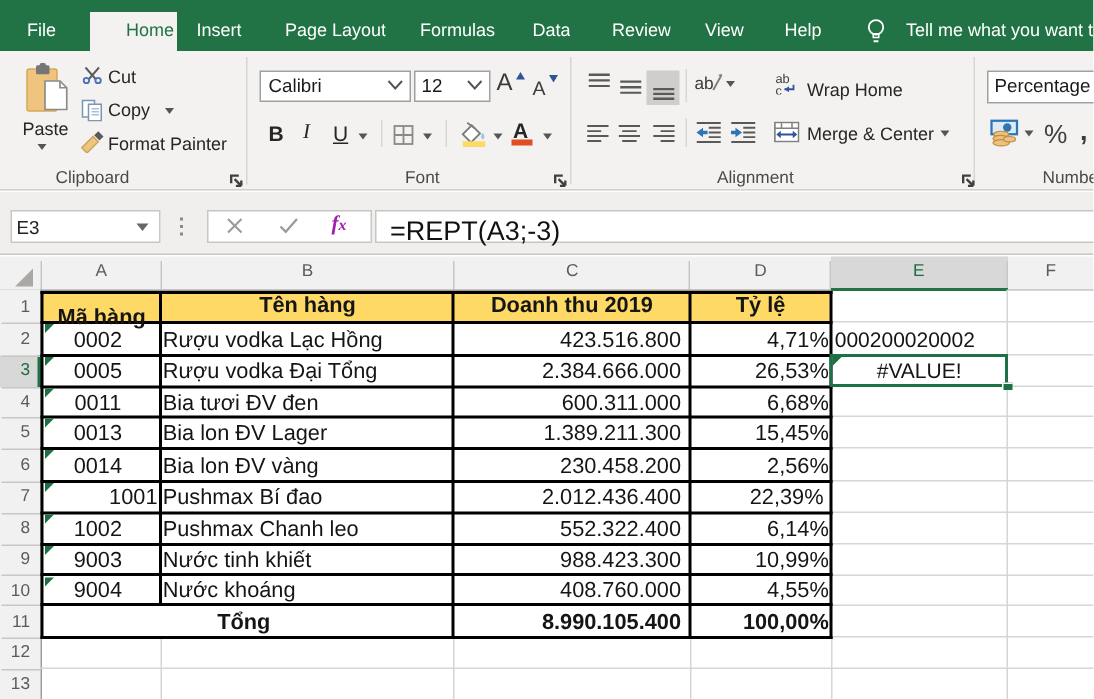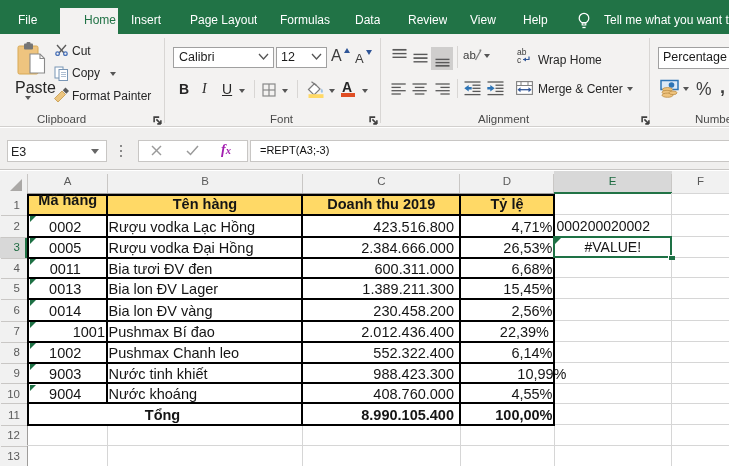--- a/index.html
+++ b/index.html
@@ -42,21 +42,21 @@
 <div class="abs" style="left:380px;top:38px;width:1px;height:85px;background:#d8d6d4;"></div>
 <div class="abs" style="left:649px;top:38px;width:1px;height:85px;background:#d8d6d4;"></div>
 
 <svg class="ic" style="left:14px;top:42px;" width="32" height="38" viewBox="0 0 32 38">
   <rect x="4" y="4" width="20" height="28" rx="1.5" fill="#eec47f" stroke="#d8a955" stroke-width="1"></rect>
   <rect x="10" y="1.5" width="9" height="6" rx="1" fill="#767676"></rect>
   <rect x="12.5" y="0" width="4" height="3" rx="1" fill="#767676"></rect>
   <path d="M16 12 h10 l4.5 4.5 V31 H16 z" fill="#fff" stroke="#8a8a8a" stroke-width="1.1"></path>
   <path d="M26 12 v4.5 h4.5" fill="none" stroke="#8a8a8a" stroke-width="1.1"></path>
 </svg>
-<div class="glabel" style="left:15px;top:79px;font-size:16px;color:#262626;">Paste</div>
+<div class="glabel" style="left:15px;top:79px;font-size:12px;color:#262626;">Paste</div>
 <div class="abs" style="left:25px;top:96px;width:0;height:0;border-top:4px solid #555;border-left:3.5px solid transparent;border-right:3.5px solid transparent;"></div>
 <svg class="ic" style="left:55px;top:44px;" width="13" height="12" viewBox="0 0 13 12">
   <line x1="2" y1="1" x2="9" y2="9" stroke="#5a5a5a" stroke-width="1.3"></line>
   <line x1="11" y1="1" x2="4" y2="9" stroke="#5a5a5a" stroke-width="1.3"></line>
   <circle cx="2.6" cy="9.7" r="1.8" fill="none" stroke="#4a72b8" stroke-width="1.3"></circle>
   <circle cx="10.4" cy="9.7" r="1.8" fill="none" stroke="#4a72b8" stroke-width="1.3"></circle>
 </svg>
 <div class="glabel" style="left:72px;top:44px;font-size:12px;color:#262626;">Cut</div>
 <svg class="ic" style="left:54px;top:66px;" width="15" height="15" viewBox="0 0 15 15">
   <rect x="1" y="1" width="8" height="11" fill="#fff" stroke="#7996b5" stroke-width="1"></rect>
@@ -226,21 +226,21 @@
 <div class="abs" style="left:138px;top:140px;width:110px;height:22px;background:#fff;border:1px solid #c8c6c4;"></div>
 <div class="abs" style="left:250px;top:140px;width:479px;height:22px;background:#fff;border:1px solid #c8c6c4;border-right:none;"></div>
 <svg class="ic" style="left:151px;top:145px;" width="11" height="11" viewBox="0 0 11 11">
   <line x1="1" y1="1" x2="10" y2="10" stroke="#9a9a9a" stroke-width="1.4"></line>
   <line x1="10" y1="1" x2="1" y2="10" stroke="#9a9a9a" stroke-width="1.4"></line>
 </svg>
 <svg class="ic" style="left:186px;top:145px;" width="13" height="11" viewBox="0 0 13 11">
   <polyline points="1,6 4.5,9.5 12,1" fill="none" stroke="#9a9a9a" stroke-width="1.5"></polyline>
 </svg>
 <div class="abs" style="left:221px;top:142px;font-size:14px;font-style:italic;font-family:'Liberation Serif',serif;color:#a21caf;font-weight:bold;"><i>f</i><span style="font-size:10.5px;">x</span></div>
-<div class="abs" style="left:260px;top:144px;font-size:11px;color:#111;">=REPT(A3;-3)</div>
+<div class="abs" style="left:260px;top:144px;font-size:18px;color:#111;">=REPT(A3;-3)</div>
 
 <div class="abs" style="left:0;top:171px;width:729px;height:22.5px;background:#f1f1f1;"></div>
 <div class="abs" style="left:554px;top:171px;width:118px;height:22.5px;background:#d8d8d8;"></div>
 
 <div class="abs" style="left:27px;top:174px;width:1px;height:19px;background:#c9c7c5;"></div>
 <div class="abs" style="left:107px;top:174px;width:1px;height:19px;background:#c9c7c5;"></div>
 <div class="abs" style="left:302px;top:174px;width:1px;height:19px;background:#c9c7c5;"></div>
 <div class="abs" style="left:459px;top:174px;width:1px;height:19px;background:#c9c7c5;"></div>
 <div class="abs" style="left:553px;top:174px;width:1px;height:19px;background:#c9c7c5;"></div>
 <div class="abs" style="left:671px;top:174px;width:1px;height:19px;background:#c9c7c5;"></div>
@@ -320,31 +320,31 @@
 <div class="blk" style="left:27px;top:362px;width:528px;height:2px;"></div>
 <div class="blk" style="left:27px;top:382px;width:528px;height:2px;"></div>
 <div class="blk" style="left:27px;top:402px;width:528px;height:2px;"></div>
 <div class="blk" style="left:27px;top:424px;width:528px;height:2px;"></div>
 <div class="blk" style="left:27px;top:193.5px;width:2px;height:232px;"></div>
 <div class="blk" style="left:106px;top:193.5px;width:2px;height:210.5px;"></div>
 <div class="blk" style="left:301px;top:193.5px;width:2px;height:232px;"></div>
 <div class="blk" style="left:459px;top:193.5px;width:2px;height:232px;"></div>
 <div class="blk" style="left:552.5px;top:193.5px;width:2px;height:232px;"></div>
 
-<div class="cell" style="left:28px;top:192px;width:79.5px;height:17.5px;line-height:17.5px;text-align:center;font-weight:bold;">Mã hàng</div>
+<div class="cell" style="left:28px;top:204px;width:79.5px;height:17.5px;line-height:17.5px;text-align:center;font-weight:bold;">Mã hàng</div>
 <div class="cell" style="left:108px;top:196px;width:194px;height:17.5px;line-height:17.5px;text-align:center;font-weight:bold;">Tên hàng</div>
 <div class="cell" style="left:303px;top:196px;width:156.5px;height:17.5px;line-height:17.5px;text-align:center;font-weight:bold;">Doanh thu 2019</div>
 <div class="cell" style="left:460.5px;top:196px;width:93px;height:17.5px;line-height:17.5px;text-align:center;font-weight:bold;">Tỷ lệ</div>
 <div class="cell" style="left:25.5px;top:216.5px;width:79.5px;height:20px;line-height:20px;text-align:center;">0002</div>
 <div class="cell" style="left:108.5px;top:216.5px;height:20px;line-height:20px;">Rượu vodka Lạc Hồng</div>
 <div class="cell" style="left:303px;top:216.5px;width:151px;height:20px;line-height:20px;text-align:right;">423.516.800</div>
 <div class="cell" style="left:460px;top:216.5px;width:92.5px;height:20px;line-height:20px;text-align:right;">4,71%</div>
 <div class="tri" style="left:29.5px;top:216px;"></div>
 <div class="cell" style="left:25.5px;top:238.5px;width:79.5px;height:19px;line-height:19px;text-align:center;">0005</div>
-<div class="cell" style="left:108.5px;top:238.5px;height:19px;line-height:19px;">Rượu vodka Đại Hồng</div>
+<div class="cell" style="left:108.5px;top:238.5px;height:19px;line-height:19px;">Rượu vodka Đại Tổng</div>
 <div class="cell" style="left:303px;top:238.5px;width:151px;height:19px;line-height:19px;text-align:right;">2.384.666.000</div>
 <div class="cell" style="left:460px;top:238.5px;width:92.5px;height:19px;line-height:19px;text-align:right;">26,53%</div>
 <div class="tri" style="left:29.5px;top:238px;"></div>
 <div class="cell" style="left:25.5px;top:259.5px;width:79.5px;height:18px;line-height:18px;text-align:center;">0011</div>
 <div class="cell" style="left:108.5px;top:259.5px;height:30px;line-height:18px;">Bia tươi ĐV đen</div>
 <div class="cell" style="left:303px;top:259.5px;width:151px;height:18px;line-height:18px;text-align:right;">600.311.000</div>
 <div class="cell" style="left:460px;top:259.5px;width:92.5px;height:18px;line-height:18px;text-align:right;">6,68%</div>
 <div class="tri" style="left:29.5px;top:259px;"></div>
 <div class="cell" style="left:25.5px;top:279.5px;width:79.5px;height:19px;line-height:19px;text-align:center;">0013</div>
 <div class="cell" style="left:108.5px;top:279.5px;height:19px;line-height:19px;">Bia lon ĐV Lager</div>
@@ -362,21 +362,21 @@
 <div class="cell" style="left:460px;top:322.5px;width:89px;height:19px;line-height:19px;text-align:right;">22,39%</div>
 <div class="tri" style="left:29.5px;top:322px;"></div>
 <div class="cell" style="left:25.5px;top:343.5px;width:79.5px;height:19px;line-height:19px;text-align:center;">1002</div>
 <div class="cell" style="left:108.5px;top:343.5px;height:19px;line-height:19px;">Pushmax Chanh leo</div>
 <div class="cell" style="left:303px;top:343.5px;width:151px;height:19px;line-height:19px;text-align:right;">552.322.400</div>
 <div class="cell" style="left:460px;top:343.5px;width:92.5px;height:19px;line-height:19px;text-align:right;">6,14%</div>
 <div class="tri" style="left:29.5px;top:343px;"></div>
 <div class="cell" style="left:25.5px;top:364.5px;width:79.5px;height:18.5px;line-height:18.5px;text-align:center;">9003</div>
 <div class="cell" style="left:108.5px;top:364.5px;height:18.5px;line-height:18.5px;">Nước tinh khiết</div>
 <div class="cell" style="left:303px;top:364.5px;width:151px;height:18.5px;line-height:18.5px;text-align:right;">988.423.300</div>
-<div class="cell" style="left:460px;top:364.5px;width:92.5px;height:18.5px;line-height:18.5px;text-align:right;margin-left:14px;">10,99%</div>
+<div class="cell" style="left:460px;top:364.5px;width:92.5px;height:18.5px;line-height:18.5px;text-align:right;">10,99%</div>
 <div class="tri" style="left:29.5px;top:364px;"></div>
 <div class="cell" style="left:25.5px;top:385px;width:79.5px;height:18px;line-height:18px;text-align:center;">9004</div>
 <div class="cell" style="left:108.5px;top:385px;height:18px;line-height:18px;">Nước khoáng</div>
 <div class="cell" style="left:303px;top:385px;width:151px;height:18px;line-height:18px;text-align:right;">408.760.000</div>
 <div class="cell" style="left:460px;top:385px;width:92.5px;height:18px;line-height:18px;text-align:right;">4,55%</div>
 <div class="tri" style="left:29.5px;top:384.5px;"></div>
 <div class="cell" style="left:28px;top:405.5px;width:269px;height:18px;line-height:18px;text-align:center;font-weight:bold;">Tổng</div>
 <div class="cell" style="left:303px;top:405.5px;width:151px;height:18px;line-height:18px;text-align:right;font-weight:bold;">8.990.105.400</div>
 <div class="cell" style="left:460px;top:405.5px;width:92.5px;height:19.5px;line-height:19.5px;text-align:right;font-weight:bold;">100,00%</div>
 

